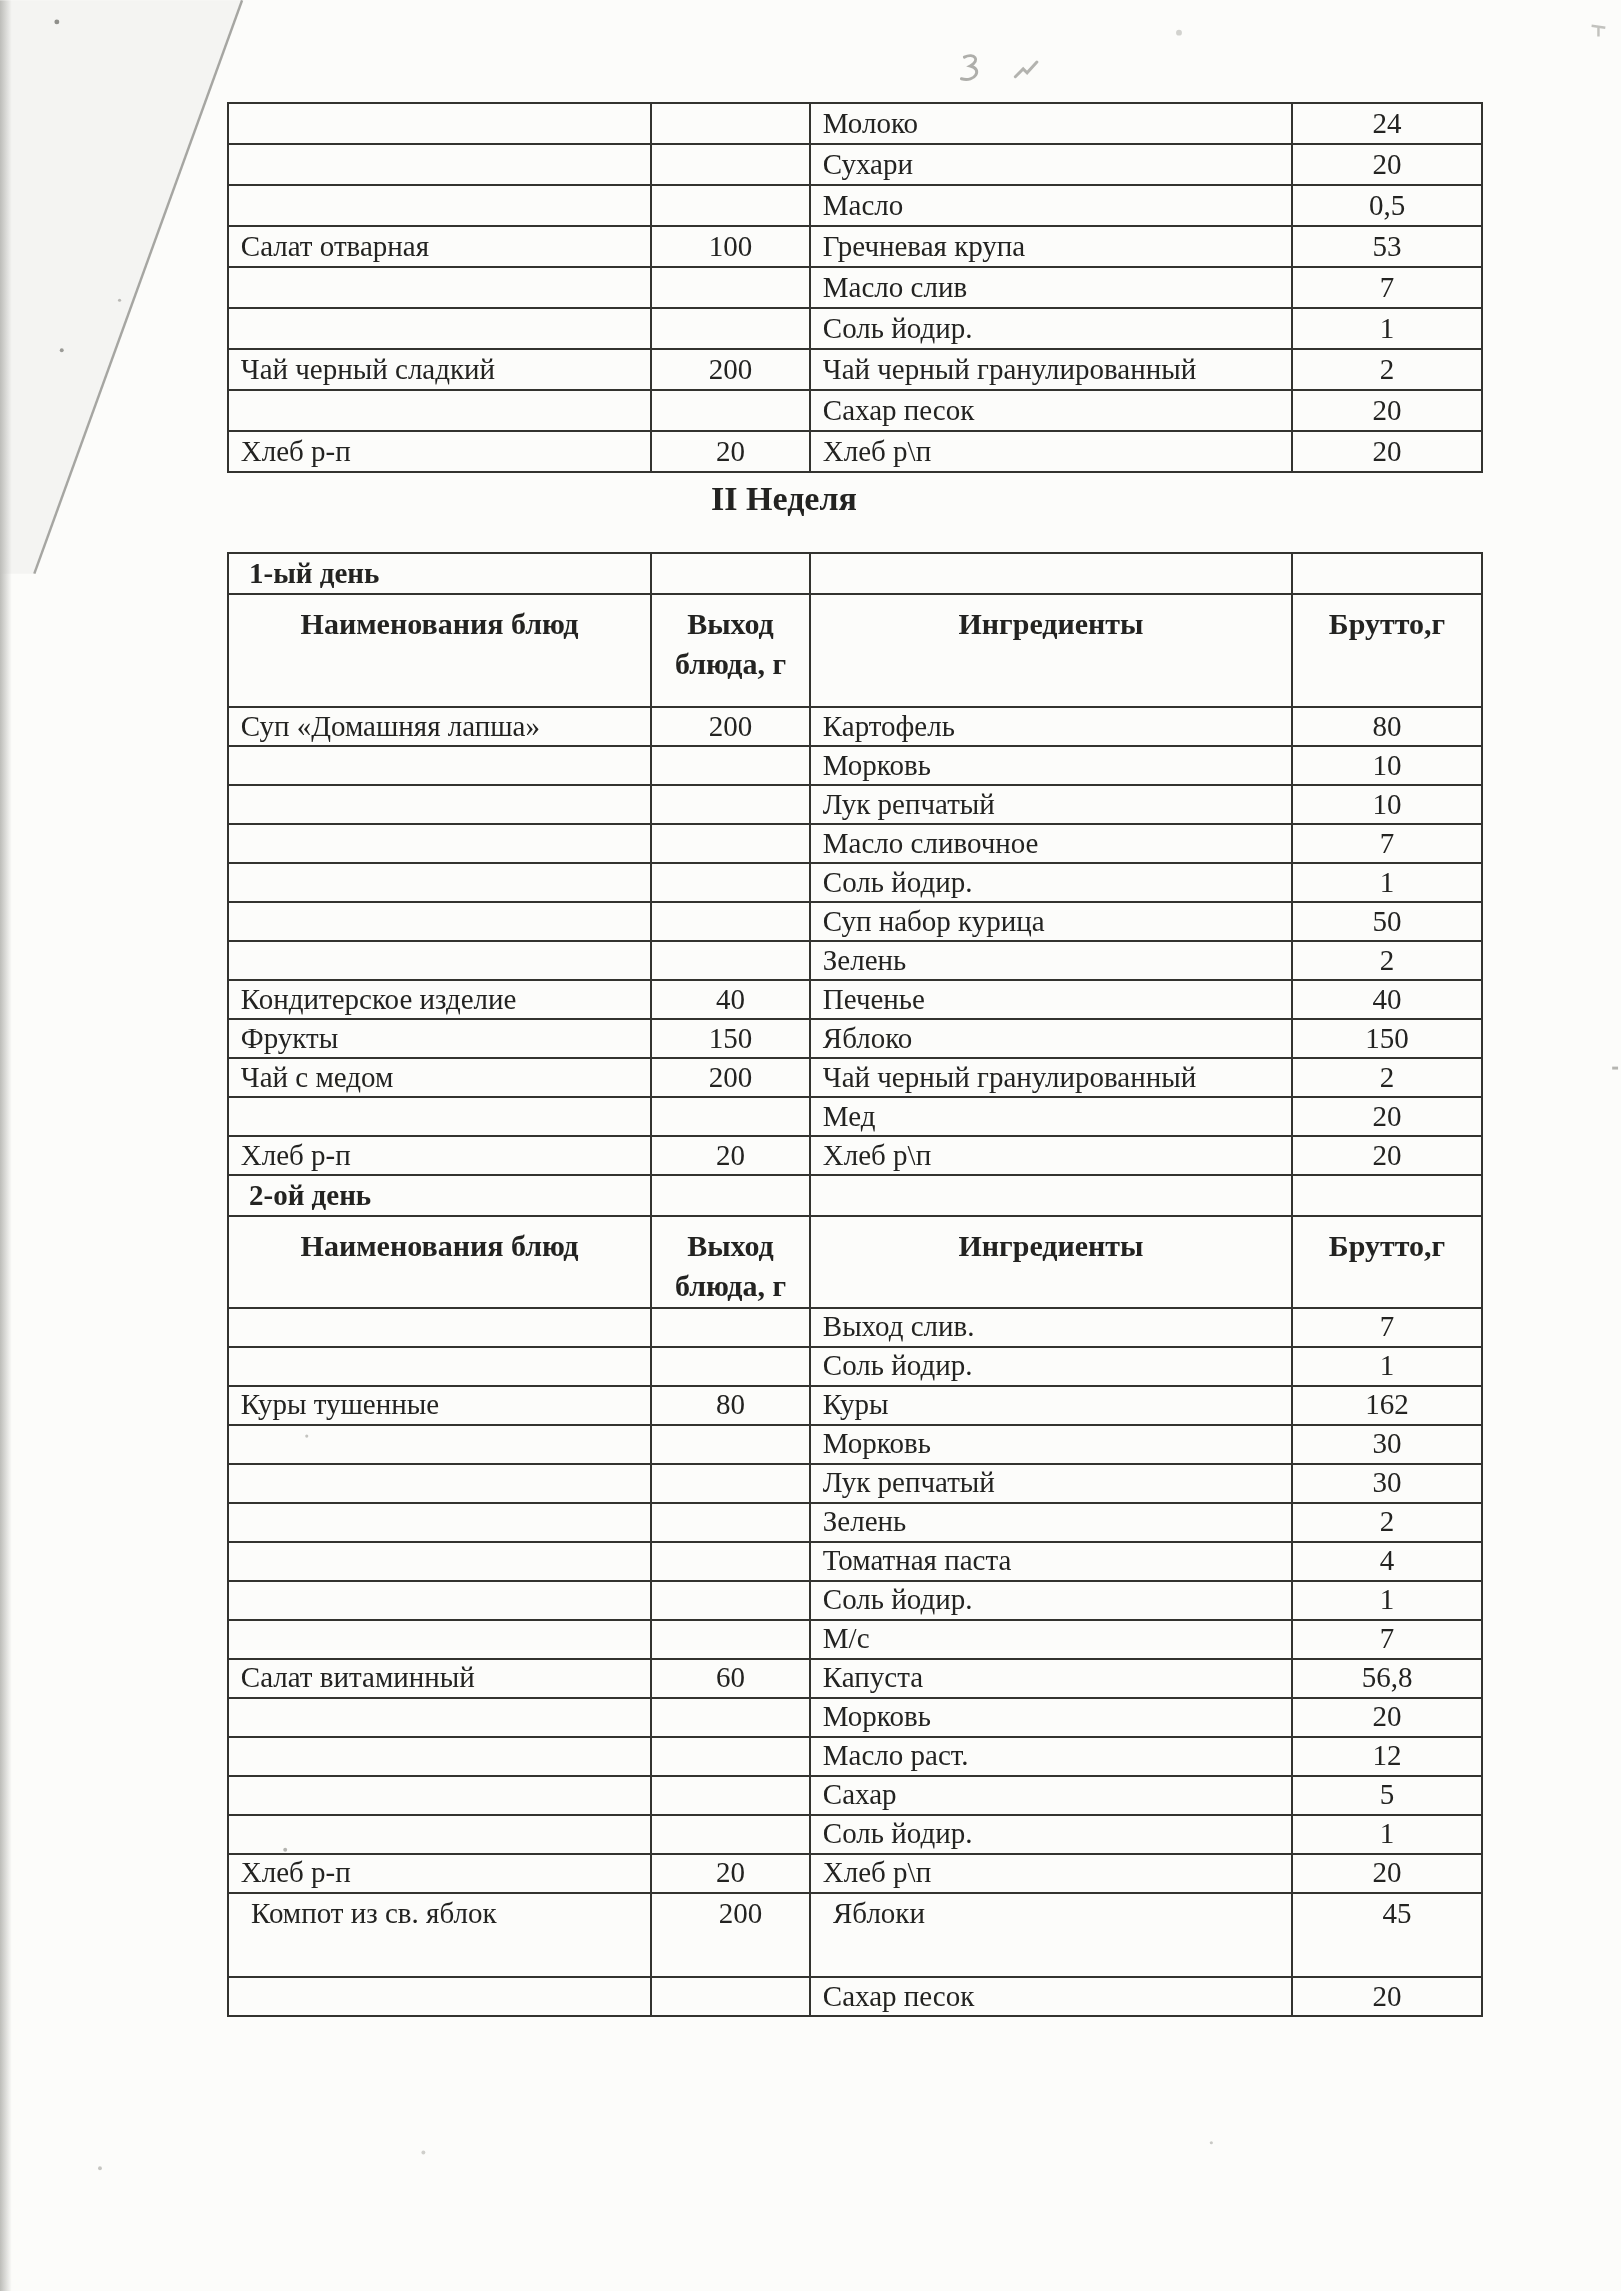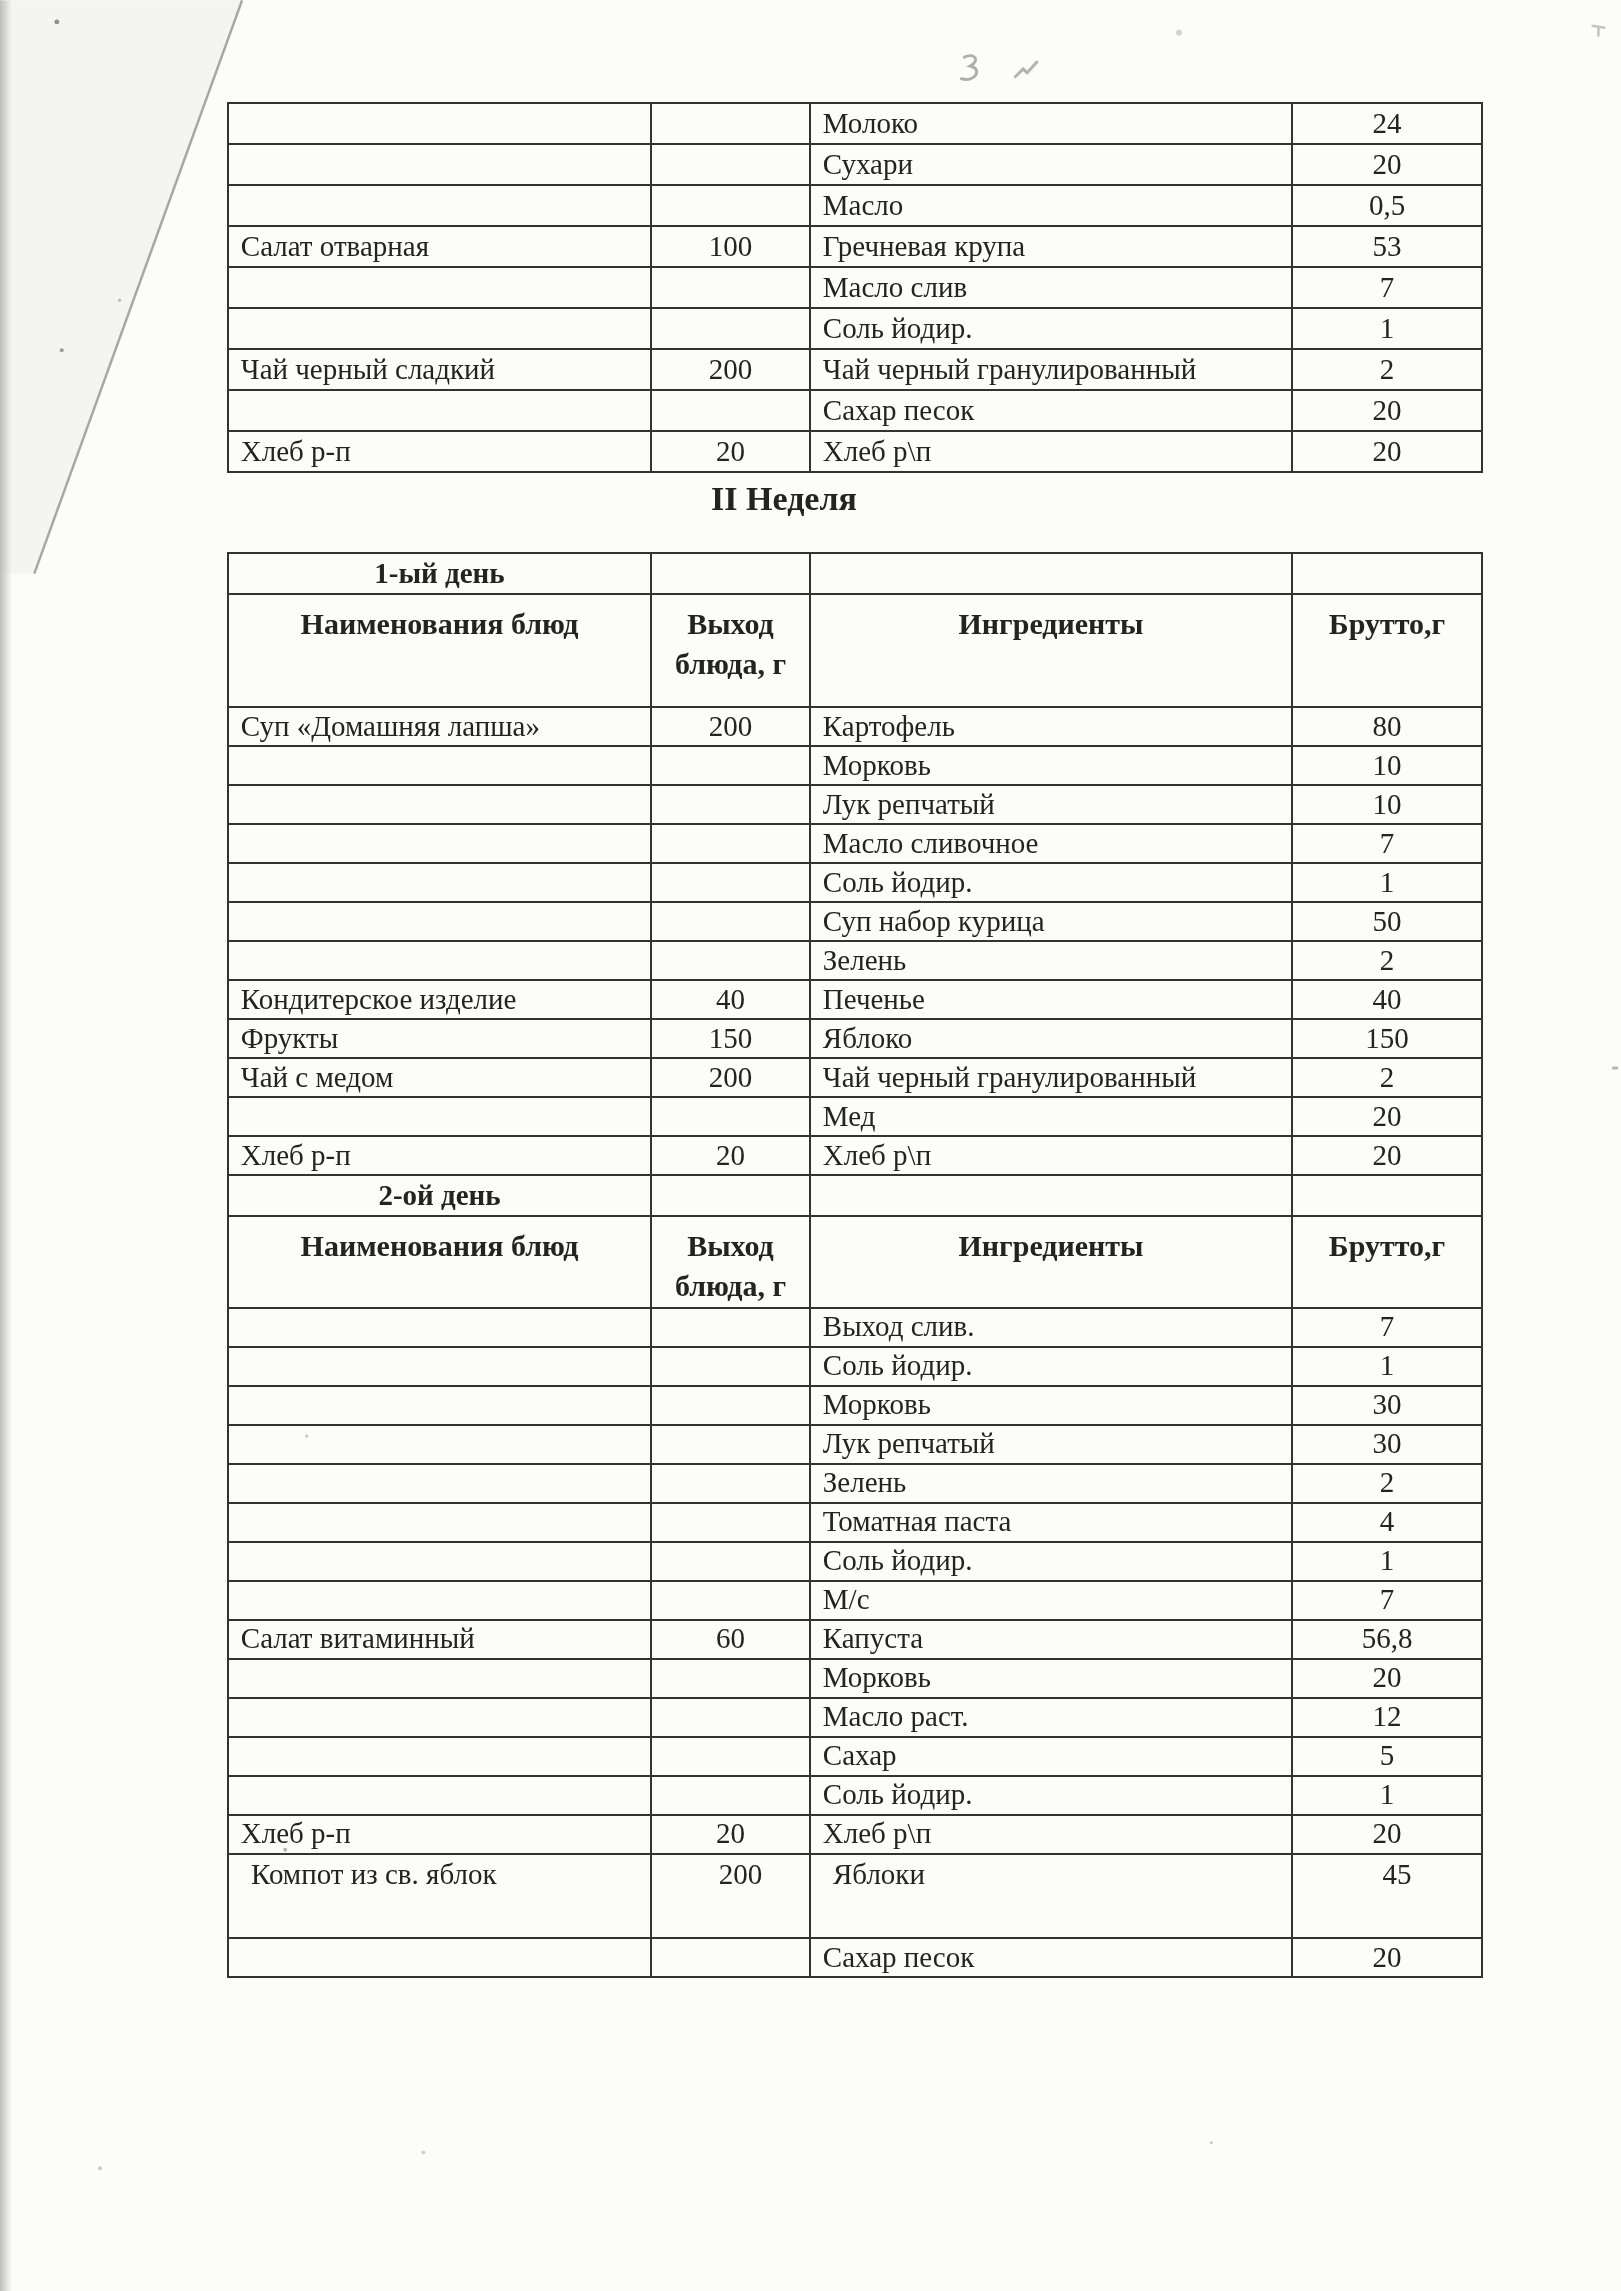--- a/index.html
+++ b/index.html
@@ -36,21 +36,21 @@
     vertical-align:middle;
     overflow:hidden;
     white-space:nowrap;
   }
   #table1 td{height:39px;}
   tbody.rows td{height:37px;}
   td.num{text-align:center;padding:0 2px;}
 
   tr.day-label td{height:39px;}
   tr.day-label td.lbl{
-    font-weight:700;text-align:center;padding:0 7px;
+    font-weight:700;text-align:left;padding:0 20px;
   }
   tr.head-row td{
     font-weight:700;
     font-size:30px;
     text-align:center;
     vertical-align:top;
     padding:8.8px 5.9px 0 5.9px;
     white-space:normal;
     line-height:1.35;
   }
@@ -287,20 +287,26 @@
           <td class="c3">Выход слив.</td>
           <td class="c4 num">7</td>
         </tr>
         <tr>
           <td class="c1"></td>
           <td class="c2 num"></td>
           <td class="c3">Соль йодир.</td>
           <td class="c4 num">1</td>
         </tr>
         <tr>
+          <td class="c1">Куры тушенные</td>
+          <td class="c2 num">80</td>
+          <td class="c3">Куры</td>
+          <td class="c4 num">162</td>
+        </tr>
+        <tr>
           <td class="c1"></td>
           <td class="c2 num"></td>
           <td class="c3">Морковь</td>
           <td class="c4 num">30</td>
         </tr>
         <tr>
           <td class="c1"></td>
           <td class="c2 num"></td>
           <td class="c3">Лук репчатый</td>
           <td class="c4 num">30</td>

